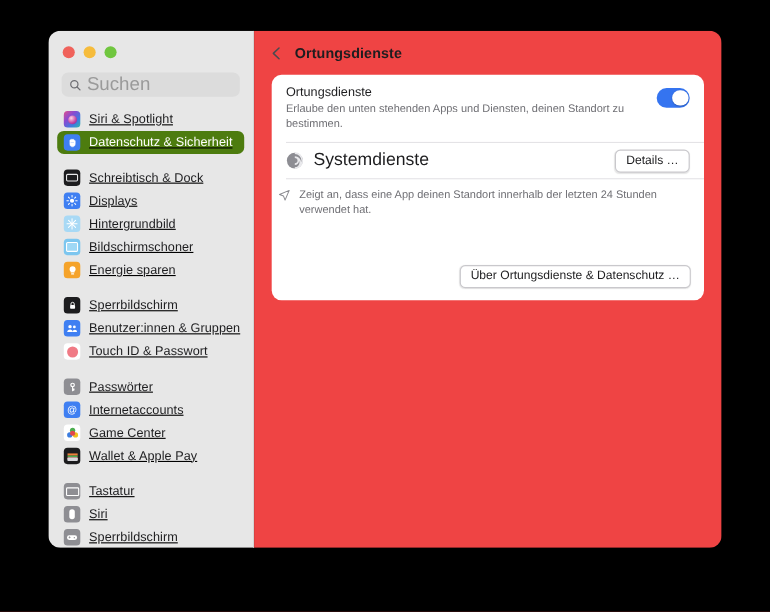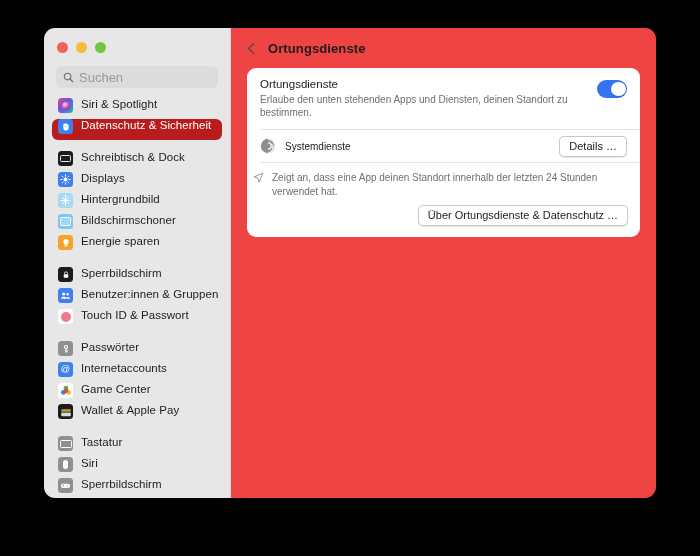--- a/index.html
+++ b/index.html
@@ -79,42 +79,44 @@
   }
   #search-field .mag {
     flex: 0 0 auto;
     display: block;
   }
   #search-input {
     border: 0;
     background: transparent;
     outline: none;
     font-family: "Liberation Sans", sans-serif;
-    font-size: 13px;
+    font-size: 17px;
     color: #3c3c3c;
     width: 100%;
     padding: 0;
   }
   #search-input::placeholder { color: #9a9a9a; }
 
   #sidebar-scroll {
     flex: 1;
     overflow: hidden;
     padding: 2px 8px 0 8px;
   }
   .nav-item {
     display: flex;
+    align-items: center;
     gap: 8px;
     height: 21px;
     padding: 0 6px;
     border-radius: 6px;
     margin-bottom: 0px;
     cursor: default;
-  }
-  .nav-item.selected { background: #b91c1c; }
+    text-decoration: underline;
+  }
+  .nav-item.selected { background: #4d7c0f; }
   .nav-label {
     font-size: 11.5px;
     color: #1d1d1f;
     letter-spacing: 0.05px;
     white-space: nowrap;
   }
   .nav-item.selected .nav-label { color: #ffffff; }
   .nav-gap { height: 11px; }
 
   .nav-icon {
@@ -213,21 +215,21 @@
     box-shadow: 0 0.5px 1.5px rgba(0,0,0,0.28);
   }
 
   #sysservices-row { min-height: 32px; }
   #sysservices-icon {
     width: 16px; height: 16px;
     flex: 0 0 auto;
     margin-right: 9px;
   }
   #sysservices-label {
-    font-size: 10px;
+    font-size: 16px;
     color: #1d1d1f;
     flex: 1;
   }
 
   .push-button {
     background: #ffffff;
     border: 0.5px solid #c9c8cc;
     border-radius: 5px;
     font-family: "Liberation Sans", sans-serif;
     font-size: 11px;
@@ -247,20 +249,21 @@
   #footnote-arrow { flex: 0 0 auto; margin-top: 1px; }
   #footnote-text {
     font-size: 10px;
     color: #6f6f74;
     line-height: 1.35;
   }
   #about-button-row {
     display: flex;
     justify-content: flex-end;
     padding: 0 12px 11px 12px;
+    margin-top: 36px;
   }
 </style>
 </head>
 <body>
 
 <div id="device-frame"></div>
 
 <div id="settings-window">
 
   <div id="sidebar">

